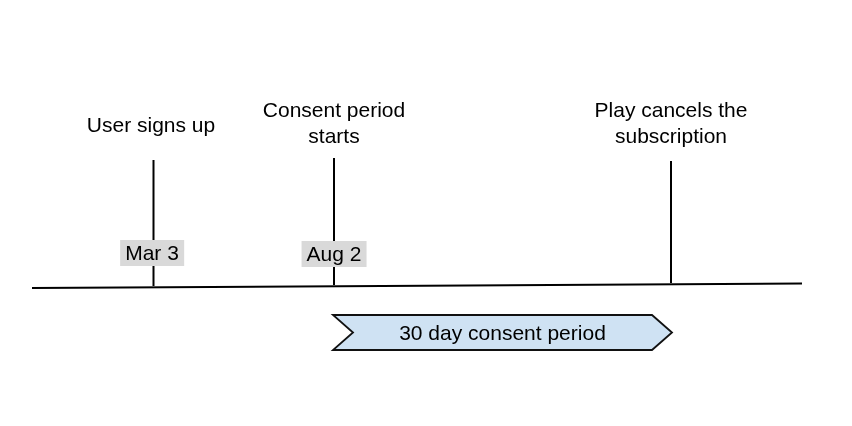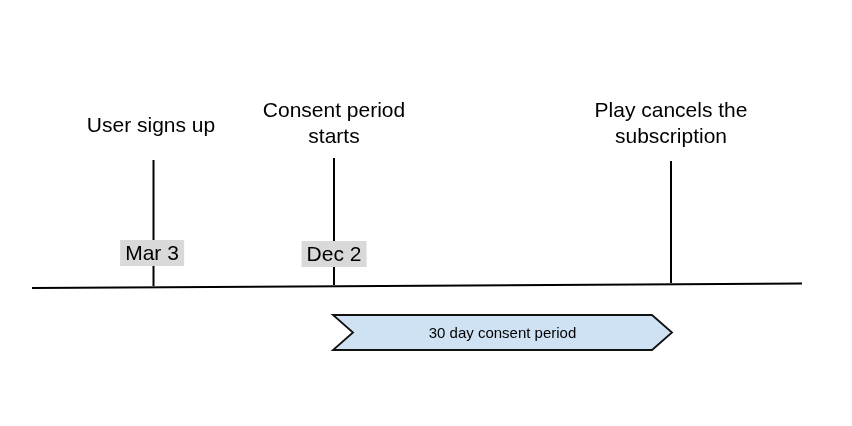--- a/index.html
+++ b/index.html
@@ -61,21 +61,21 @@
   .banner-label {
     position: absolute;
     z-index: 2;
     left: 333px;
     top: 315px;
     width: 339px;
     height: 35px;
     display: flex;
     align-items: center;
     justify-content: center;
-    font-size: 15px;
+    font-size: 21px;
     color: var(--ink, #000000);
     pointer-events: none;
   }
 </style>
 </head>
 <body>
 
 <div class="canvas">
 
   <svg class="gfx" width="852" height="426" viewBox="0 0 852 426">
@@ -90,18 +90,18 @@
   </svg>
 
   <div class="caption caption-1">User signs up</div>
 
   <div class="caption caption-2">Consent period starts</div>
 
   <div class="caption caption-3">Play cancels the subscription</div>
 
   <div class="date-label date-1">Mar 3</div>
 
-  <div class="date-label date-2">Dec 2</div>
+  <div class="date-label date-2">Aug 2</div>
 
 
   <div class="banner-label">30 day consent period</div>
 
 </div>
 
 </body></html>

